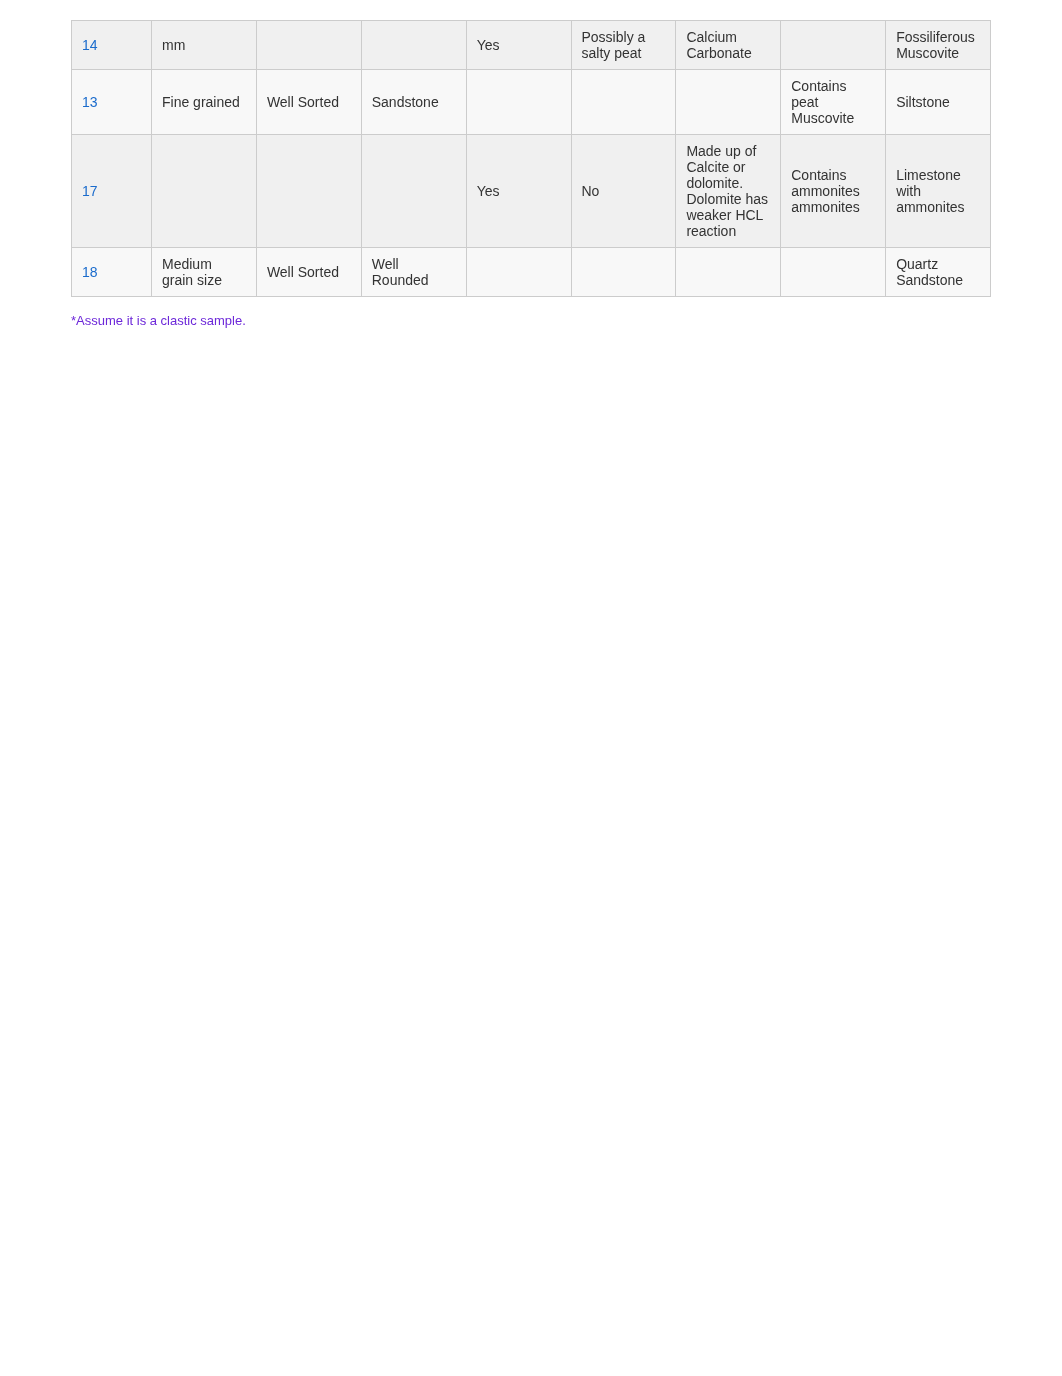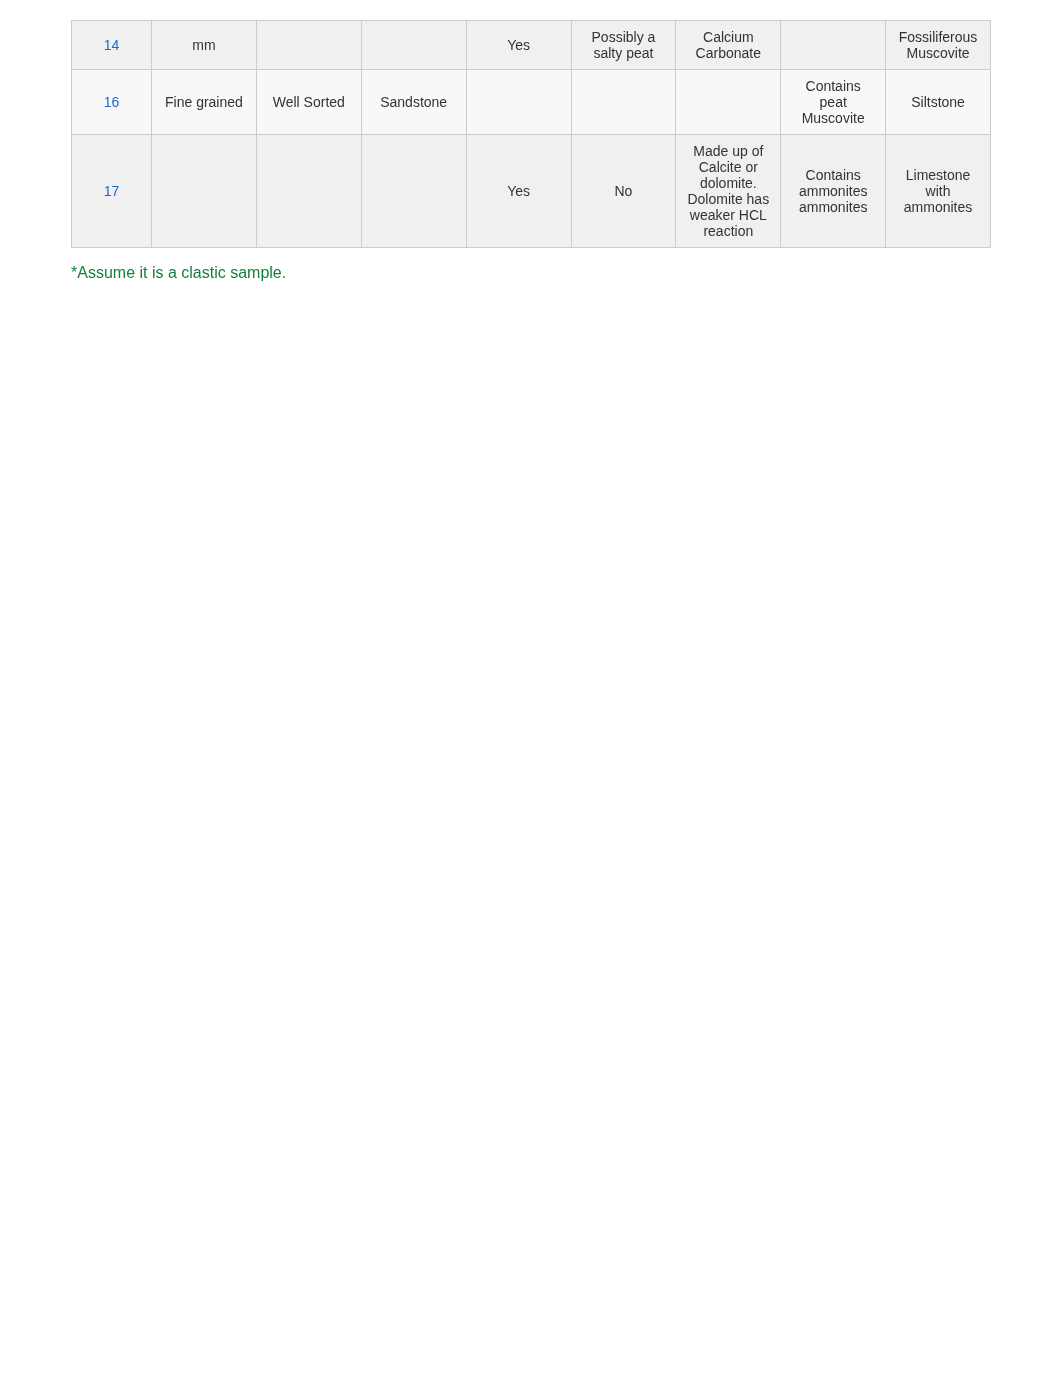--- a/index.html
+++ b/index.html
@@ -24,39 +24,39 @@
 
     table {
       width: 100%;
       border-collapse: collapse;
       table-layout: fixed;
     }
 
     td {
       border: 1px solid #ccc;
       padding: 8px 10px;
-      text-align: center;
+      text-align: left;
       vertical-align: middle;
       background: #f5f5f5;
     }
 
     td.row-num {
       color: #1a6bcc;
       font-weight: normal;
       width: 80px;
     }
 
     td.empty {
       background: #f5f5f5;
     }
 
     .footnote {
       margin-top: 16px;
-      font-size: 16px;
-      color: #15803d;
+      font-size: 13px;
+      color: #6d28d9;
     }
 
     tr:nth-child(odd) td {
       background: #f0f0f0;
     }
 
     tr:nth-child(even) td {
       background: #f8f8f8;
     }
   </style>
@@ -71,37 +71,48 @@
           <td>mm</td>
           <td class="empty"></td>
           <td class="empty"></td>
           <td>Yes</td>
           <td>Possibly a salty peat</td>
           <td>Calcium Carbonate</td>
           <td class="empty"></td>
           <td>Fossiliferous Muscovite</td>
         </tr>
         <tr>
-          <td class="row-num">16</td>
+          <td class="row-num">13</td>
           <td>Fine grained</td>
           <td>Well Sorted</td>
           <td>Sandstone</td>
           <td class="empty"></td>
           <td class="empty"></td>
           <td class="empty"></td>
           <td>Contains peat Muscovite</td>
           <td>Siltstone</td>
         </tr>
         <tr>
           <td class="row-num">17</td>
           <td class="empty"></td>
           <td class="empty"></td>
           <td class="empty"></td>
           <td>Yes</td>
           <td>No</td>
           <td>Made up of Calcite or dolomite. Dolomite has weaker HCL reaction</td>
           <td>Contains ammonites ammonites</td>
           <td>Limestone with ammonites</td>
         </tr>
+        <tr>
+          <td class="row-num">18</td>
+          <td>Medium grain size</td>
+          <td>Well Sorted</td>
+          <td>Well Rounded</td>
+          <td class="empty"></td>
+          <td class="empty"></td>
+          <td class="empty"></td>
+          <td class="empty"></td>
+          <td>Quartz Sandstone</td>
+        </tr>
       </tbody>
   </table>
   <p class="footnote">*Assume it is a clastic sample.</p>
 </div>
 
 </body></html>

